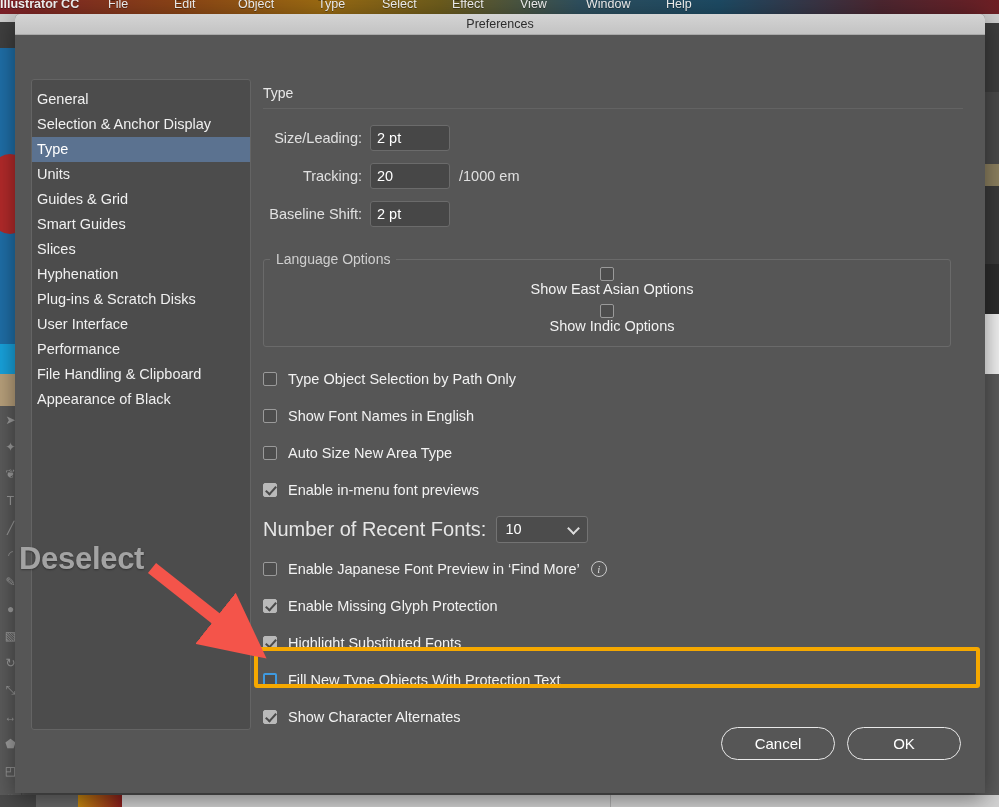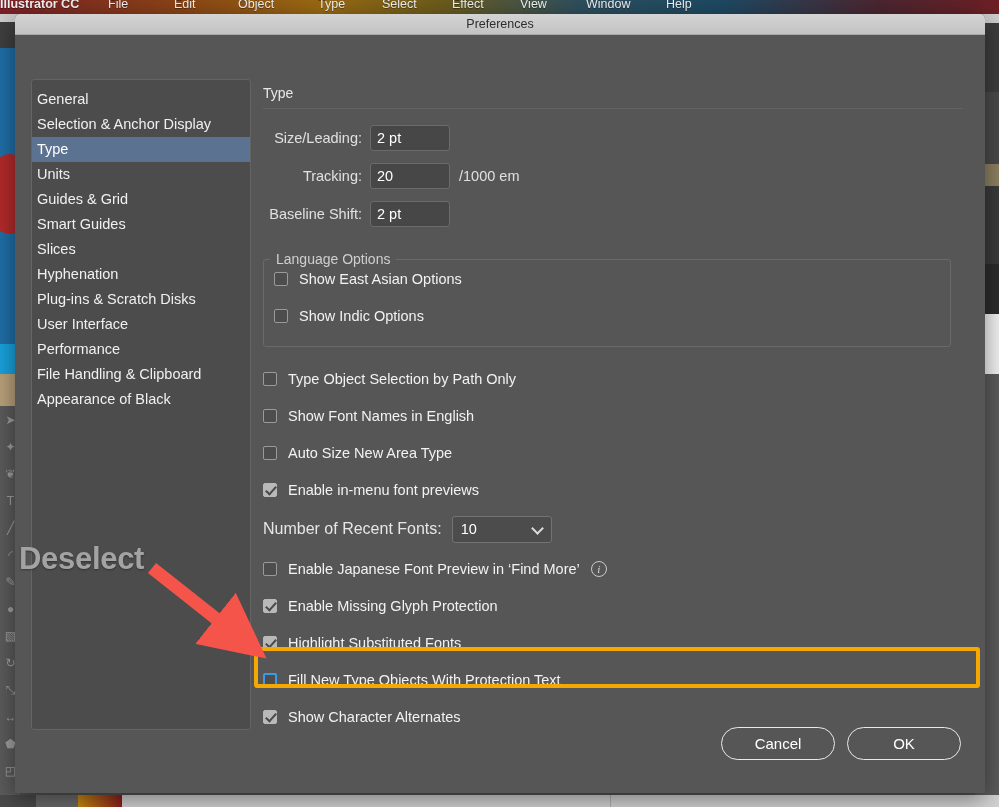--- a/index.html
+++ b/index.html
@@ -146,21 +146,21 @@
   
   fieldset#lang-group {
     position: relative;
     margin-top: 24px; margin-bottom: 20px;
     width: 688px; height: 96px;
     border: 1px solid #6a6a6a; border-radius: 3px;
   }
   fieldset#lang-group legend {
     color: #cfcfcf; font-size: 14px; padding: 0 6px; margin-left: 6px;
   }
-  #lang-group .cbrow { margin-left: 10px; }
+  #lang-group .cbrow { margin-left: 10px; flex-direction: column; }
 
   
   .cbrow {
     display: flex; align-items: center; height: 23px;
     margin-bottom: 14px;
   }
   .cb {
     width: 14px; height: 14px; flex: none;
     border: 1px solid #9a9a9a; border-radius: 2px;
     background: #4d4d4d; margin-right: 11px;
@@ -178,23 +178,23 @@
 
   .info-icon {
     width: 16px; height: 16px; margin-left: 11px;
     border: 1px solid #c9c9c9; border-radius: 50%;
     color: #d8d8d8; font-size: 11px; font-style: italic;
     line-height: 14px; text-align: center; font-family: "Liberation Serif", serif;
   }
 
   
   #recent-fonts-row { display: flex; align-items: center; height: 28px; margin-bottom: 14px; }
-  #recent-fonts-row .lbl { color: #e6e6e6; font-size: 16px; margin-right: 10px; }
+  #recent-fonts-row .lbl { color: #e6e6e6; font-size: 20px; margin-right: 10px; }
   .select {
-    width: 100px; height: 27px;
+    width: 92px; height: 27px;
     background: #4c4c4c; border: 1px solid #737373; border-radius: 3px;
     color: #ffffff; font-size: 14.5px; line-height: 25px; padding-left: 8px;
     position: relative;
   }
   .select .chev {
     position: absolute; right: 9px; top: 7px;
     width: 9px; height: 9px;
     border: solid #dcdcdc; border-width: 0 2px 2px 0;
     transform: rotate(45deg);
   }

